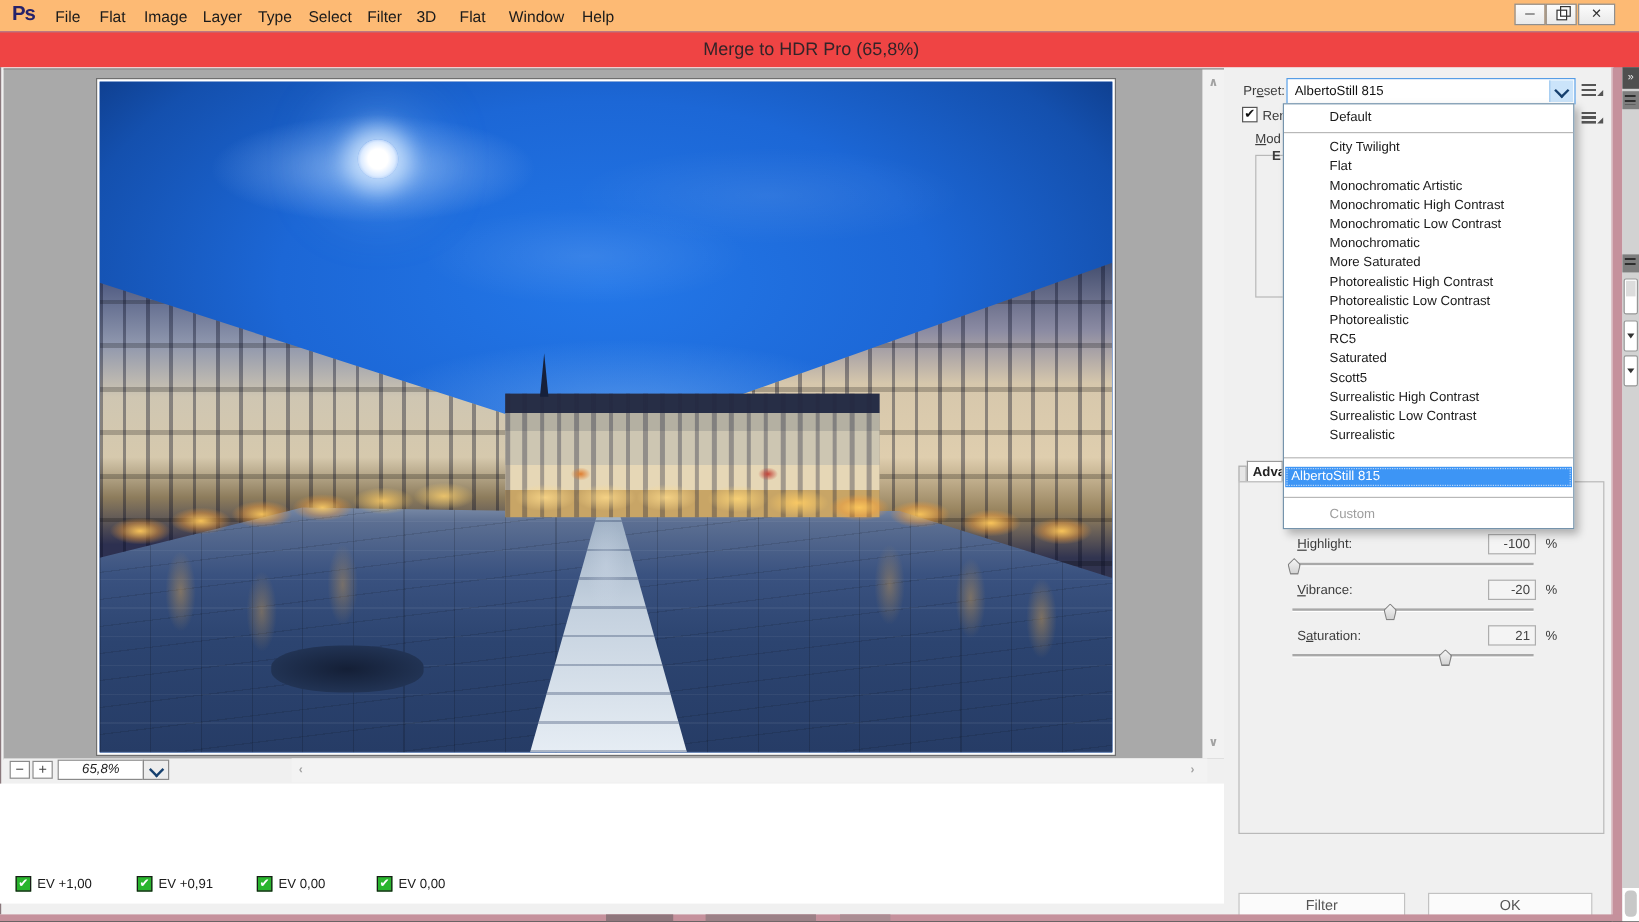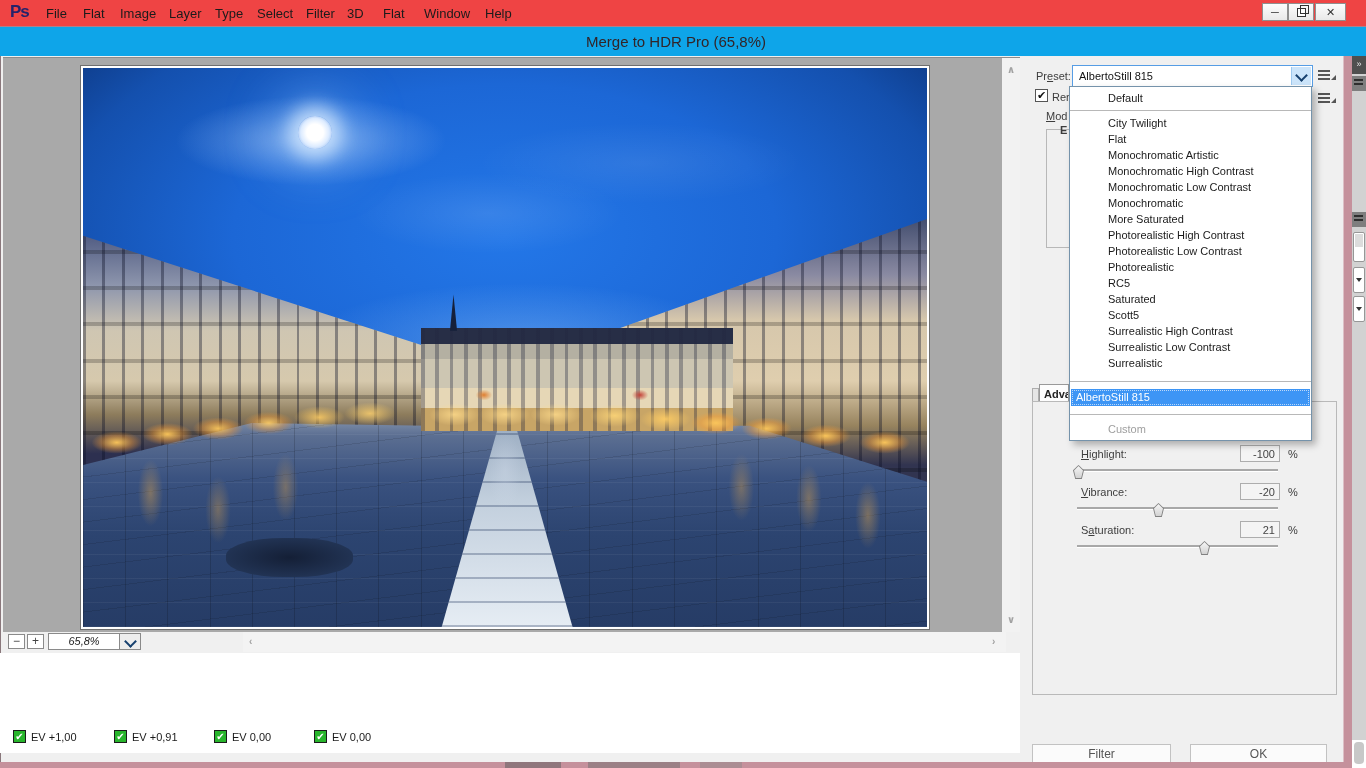--- a/index.html
+++ b/index.html
@@ -2,30 +2,30 @@
 <html><head>
 <meta charset="utf-8">
 <style>
   html,body{margin:0;padding:0;background:#000;}
   #screen{position:relative;width:1366px;height:768px;overflow:hidden;
     font-family:"Liberation Sans","DejaVu Sans",sans-serif;background:#f0f0f0;
     -webkit-font-smoothing:antialiased;}
   .abs{position:absolute;}
 
   
-  #menubar{left:0;top:0;width:1366px;height:26px;background:#ef4444;border-bottom:1px solid #d8d8d8;}
+  #menubar{left:0;top:0;width:1366px;height:26px;background:#fdba74;border-bottom:1px solid #d8d8d8;}
   #pslogo{left:10px;top:2px;font-size:17px;font-weight:bold;color:#26226a;letter-spacing:-1px;}
   .menuitem{top:6px;font-size:13px;color:#1b1b1b;}
   .winbtn{top:3px;height:18px;background:linear-gradient(#fcfcfc,#e9e9e9);border:1px solid #8f8f8f;
     font-size:11px;color:#333;text-align:center;line-height:17px;box-sizing:border-box;}
   #btn-restore-glyph{position:absolute;left:8px;top:4px;width:7px;height:7px;border:1px solid #333;background:#fff;}
   #btn-restore-glyph:before{content:"";position:absolute;left:2px;top:-4px;width:7px;height:7px;border:1px solid #333;}
 
   
-  #titlebar{left:0;top:26px;width:1366px;height:30px;background:#0ea5e9;border-top:1px solid #b07f8a;}
+  #titlebar{left:0;top:26px;width:1366px;height:30px;background:#ef4444;border-top:1px solid #b07f8a;}
   #title{width:1352px;text-align:center;top:6px;font-size:15px;color:#322428;}
 
   
   #dlgbody{left:0;top:56px;width:1345px;height:706px;background:#f0f0f0;border-left:1px solid #8a787c;box-sizing:border-box;}
 
   
   #preview{left:3px;top:57px;width:1017px;height:576px;background:#a9a9a9;border-top:1px solid #8c8c8c;box-sizing:border-box;}
   #photomat{left:80px;top:65px;width:850px;height:565px;background:#fff;border:1px solid #6f6f6f;box-sizing:border-box;}
   .photo{position:absolute;left:2px;top:2px;right:2px;bottom:2px;overflow:hidden;background:#1450ae;}
 

